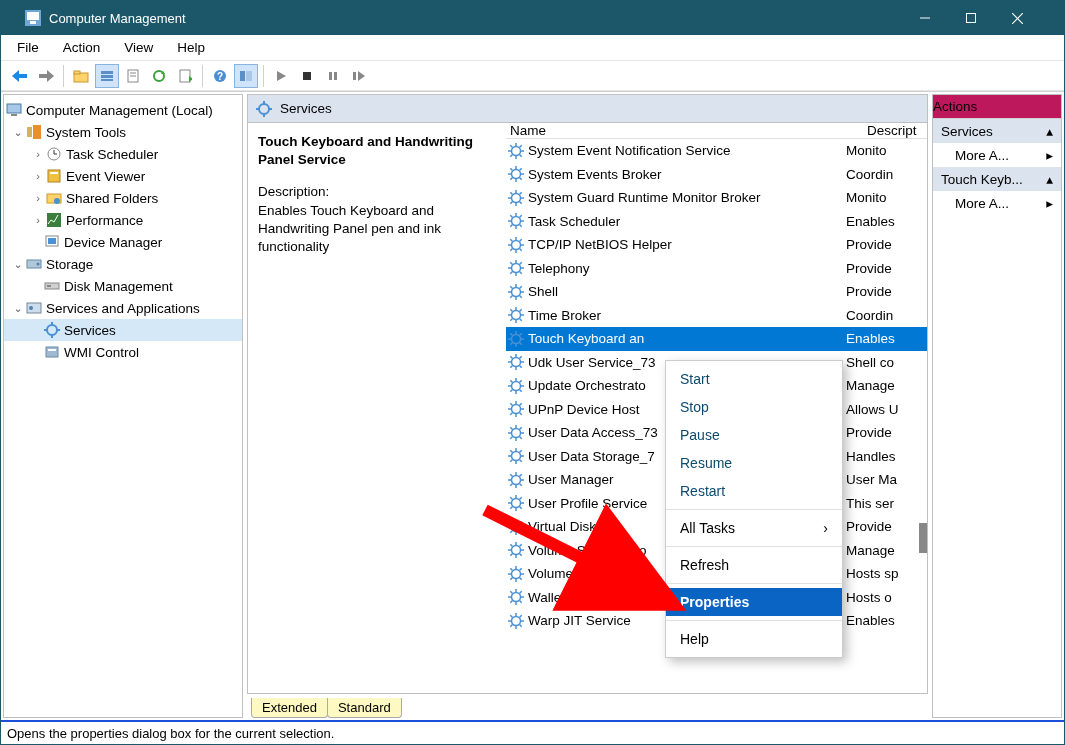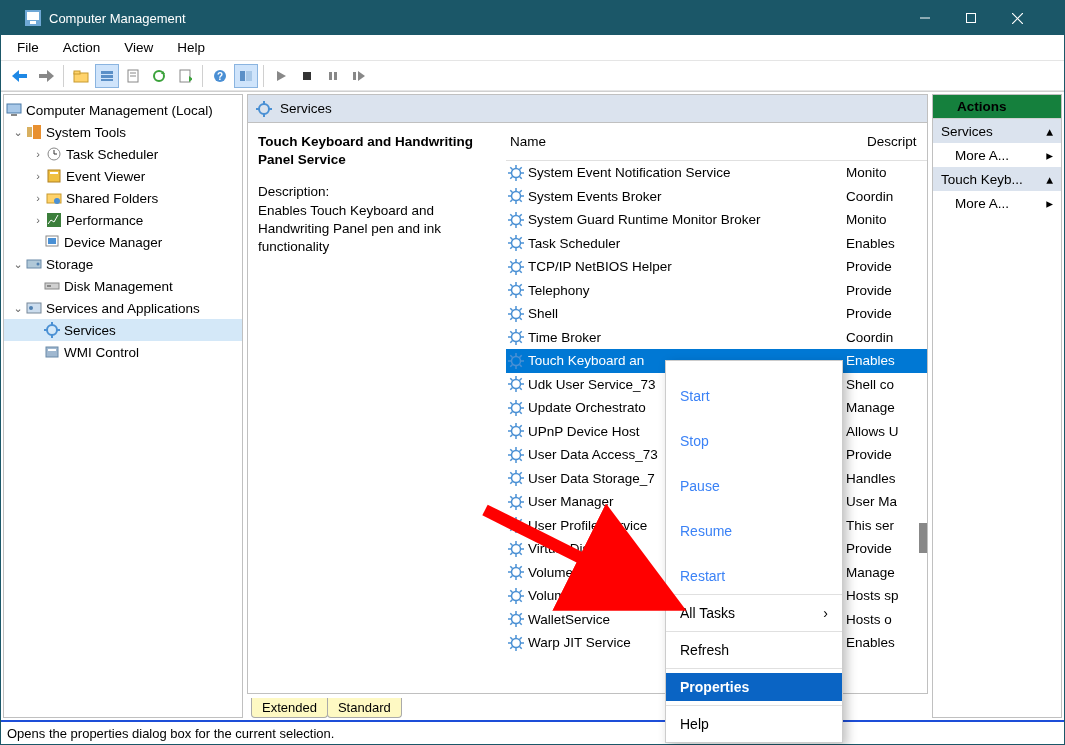--- a/index.html
+++ b/index.html
@@ -21,40 +21,40 @@
 .tree .toggle { width: 12px; text-align:center; color:#666; font-size:11px; margin-right:2px;}
 .tree .icon { width: 16px; height: 16px; margin-right: 4px; display:inline-block; }
 .tree .selected { background: #d4e8f8; }
 .main { flex: 1; margin: 2px; display:flex; flex-direction:column; min-width:0;}
 .main-inner { flex:1; border:1px solid #c0c0c0; display:flex; flex-direction:column; min-height:0;}
 .svc-header { background: #dbe3ee; border-bottom:1px solid #c0c0c0; height:28px; display:flex; align-items:center; padding:0 8px; gap:8px;}
 .svc-body { flex:1; display:flex; min-height:0; position:relative;}
 .detail { width: 258px; padding:10px 10px; font-size:13.5px; line-height:1.35;}
 .detail .svc-name { font-weight:600; margin-bottom:14px;}
 .list-wrap { flex:1; overflow:hidden; position:relative;}
-.list-hdr { display:flex; border-bottom:1px solid #e0e0e0; height:38px; align-items:center; font-size:13.5px;}
+.list-hdr { display:flex; border-bottom:1px solid #e0e0e0; height:16px; align-items:center; font-size:13.5px;}
 .list-hdr .col-name { width: 340px; padding-left:4px;}
 .list-hdr .col-desc { flex:1;margin-left:21px; }
 .list { overflow-y:auto; height: calc(100% - 24px);}
 .row { display:flex; align-items:center; height:23.5px; font-size:13.5px; white-space:nowrap; }
 .row .cell-name { width: 340px; display:flex; align-items:center; gap:4px; padding-left:2px; overflow:hidden;}
 .row .cell-desc { flex:1; overflow:hidden; text-overflow:ellipsis;}
 .row.selected { background:#0078d4; color:#fff;}
 .gear { width:16px; height:16px; flex-shrink:0;}
 .vscroll-ind { position:absolute; right:0; top:400px; width:8px; height:30px; background:#888;}
 .tabs { height:24px; display:flex; align-items:flex-end; padding-left:4px;}
 .tabs .tab { border:1px solid #aaa; border-top:none; padding:2px 10px; font-size:13px; background:#fef9c3; margin-right:-1px; border-radius:0 0 4px 4px;}
 .tabs .tab:first-child { border-bottom-left-radius:4px;}
 .actions { width: 130px; border:1px solid #c0c0c0; margin:2px; display:flex; flex-direction:column;}
-.actions-hdr { font-weight:700; background:#15803d; padding:4px 24px; border-bottom:1px solid #d0d0d0;}
+.actions-hdr { font-weight:400; background:#be185d; padding:4px 0; border-bottom:1px solid #d0d0d0;}
 .actions .sec-hdr { background:#dbe3ee; padding:4px 8px; display:flex; justify-content:space-between; align-items:center;}
 .actions .more { padding:4px 8px 4px 22px; display:flex; justify-content:space-between; align-items:center;}
 .ctx { position:absolute; left:665px; top:360px; width:178px; background:#fff; border:1px solid #ccc; box-shadow:4px 4px 10px rgba(0,0,0,.25); padding:4px 0; z-index:10;}
 .ctx .item { padding:6px 14px; font-size:14px; display:flex; justify-content:space-between; align-items:center;}
-.ctx .item.disabled { color:#3b82f6;margin-top:17px;}
+.ctx .item.disabled { color:#0c4a6e;}
 .ctx .item.highlight { background:#0a64c4; color:#fff; font-weight:600;}
 .ctx hr { border:none; border-top:1px solid #e0e0e0; margin:4px 0;}
 .statusbar { height:24px; border-top:2px solid #1d4ed8; display:flex; align-items:center; padding:0 6px; font-size:13px;}
 .arrow { position:absolute; left:475px; top:500px; z-index:20; pointer-events:none;}
 svg {display:block;}
 </style>
 </head>
 <body>
 
 <div class="window">

